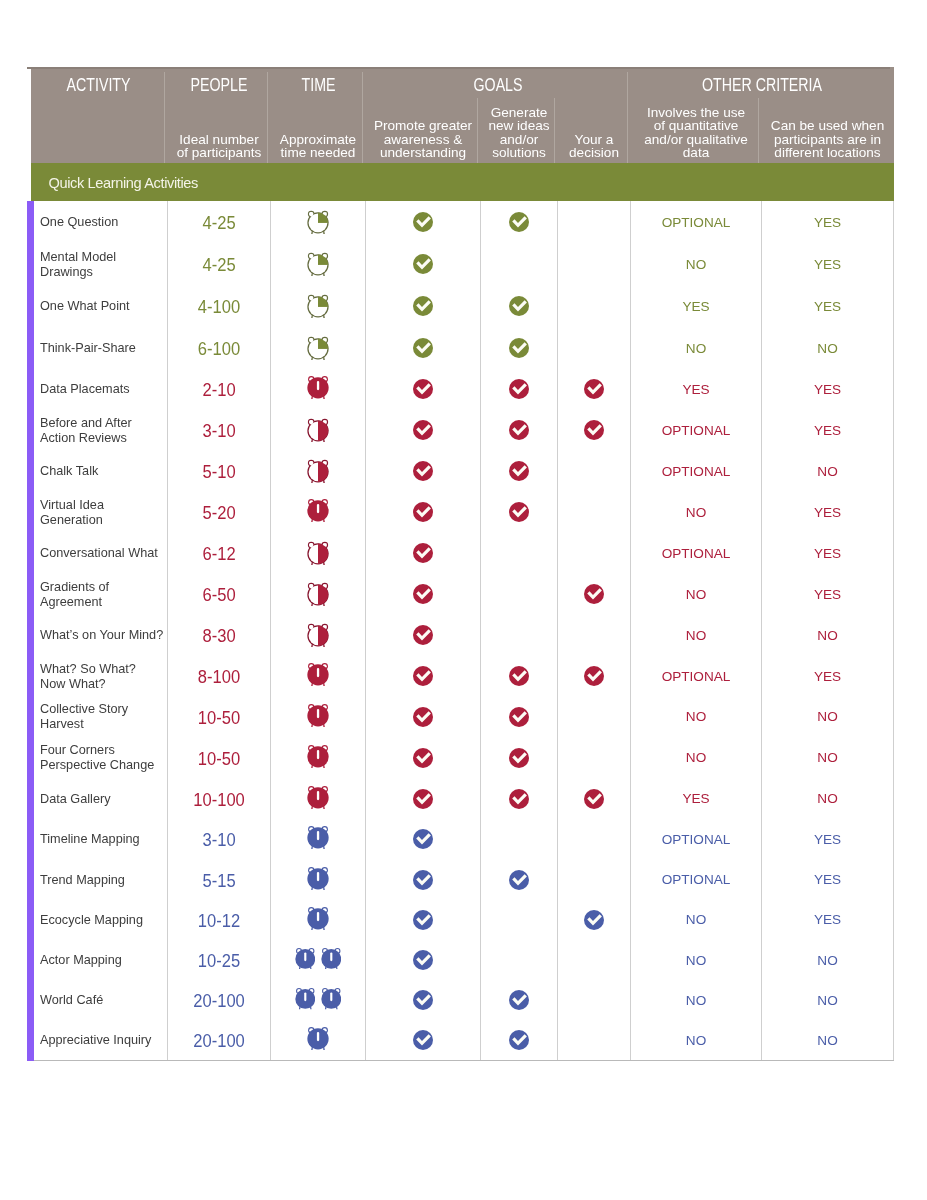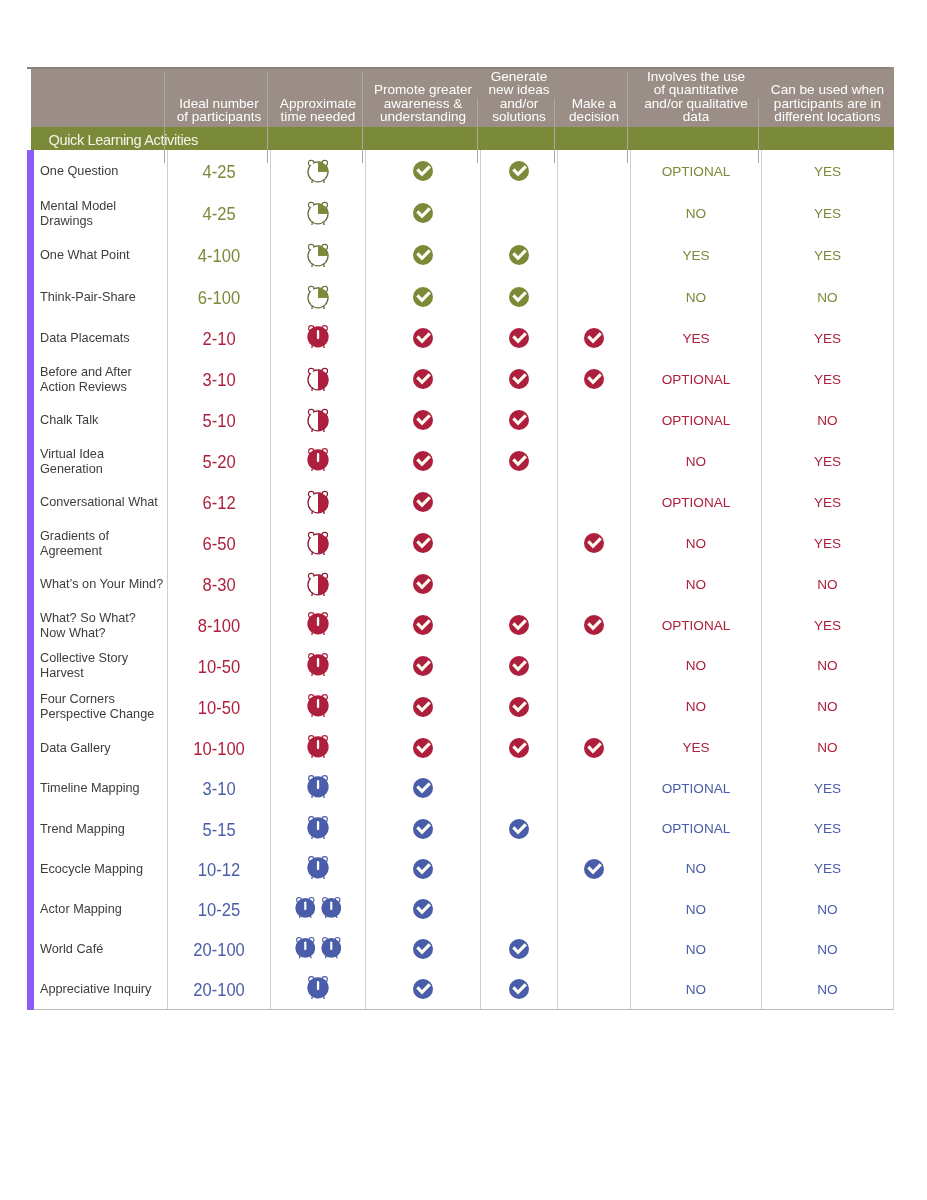--- a/index.html
+++ b/index.html
@@ -10,21 +10,21 @@
   .tbl{position:relative;left:0;top:0;width:863px;border-collapse:collapse;table-layout:fixed;}
   .tbl tr.row:last-child td{border-bottom:1px solid #b9b9b9;}
   .tbl td,.tbl th{padding:0;margin:0;vertical-align:middle;font-weight:normal;box-sizing:border-box;}
   .hdr{background:#9a8e87;}
   .grp{text-align:center;height:36px;vertical-align:top;padding-top:5px;color:#ffffff;}
   .grp span{display:inline-block;font-size:18px;transform:scaleX(0.79);transform-origin:center center;white-space:nowrap;}
   .grpsep{}
   .sub{text-align:center;color:#ffffff;height:60px;vertical-align:bottom;padding:0;position:relative;}
   .ln{display:block;}
   .sub span.subtxt{display:block;position:absolute;left:0;right:0;bottom:3px;font-size:13.6px;line-height:13.55px;}
-  .band td{color:#f4f4e8;height:23px;padding-left:18px;vertical-align:middle;}
+  .band td{color:#f4f4e8;height:38px;padding-left:18px;vertical-align:middle;}
   .band span{display:inline-block;position:relative;top:1px;font-size:14.6px;letter-spacing:-0.38px;transform-origin:left center;white-space:nowrap;}
   .row td{border-bottom:none;}
   .row td:first-child{border-left:7px solid #8b5cf6;}
   .row td:last-child{border-right:1px solid #cfcfcf;}
   td.c-act{padding-left:6px;color:#3d3d3d;line-height:15.0px;font-size:12.7px;}
   td.c-act > span{display:inline-block;position:relative;top:0.5px;}
   td.c-act span.ln{display:block;}
   .c-ppl{text-align:center;}
   .c-ppl span{display:inline-block;font-size:18px;transform:scaleX(0.92);position:relative;top:1.5px;}
   .c-ctr{text-align:center;line-height:0;}
@@ -47,20 +47,27 @@
           <col style="width:137px">
           <col style="width:103px">
           <col style="width:95px">
           <col style="width:115px">
           <col style="width:77px">
           <col style="width:73px">
           <col style="width:131px">
           <col style="width:132px">
         </colgroup>
 <tbody>
+          <tr class="hdr">
+<th class="grp" colspan="1"><span>ACTIVITY</span></th>
+<th class="grp grpsep" colspan="1"><span>PEOPLE</span></th>
+<th class="grp grpsep" colspan="1"><span>TIME</span></th>
+<th class="grp grpsep" colspan="3"><span>GOALS</span></th>
+<th class="grp grpsep" colspan="2"><span>OTHER CRITERIA</span></th>
+</tr>
 <tr class="hdr">
 <th class="sub">
               <span class="subtxt"></span>
             </th>
 <th class="sub grpsep">
               <span class="subtxt">
                 <span class="ln">Ideal number</span>
                 <span class="ln">of participants</span>
               </span>
             </th>
@@ -80,21 +87,21 @@
 <th class="sub grpsep">
               <span class="subtxt">
                 <span class="ln">Generate</span>
                 <span class="ln">new ideas</span>
                 <span class="ln">and/or</span>
                 <span class="ln">solutions</span>
               </span>
             </th>
 <th class="sub grpsep">
               <span class="subtxt">
-                <span class="ln">Make a</span>
+                <span class="ln">Your a</span>
                 <span class="ln">decision</span>
               </span>
             </th>
 <th class="sub grpsep">
               <span class="subtxt">
                 <span class="ln">Involves the use</span>
                 <span class="ln">of quantitative</span>
                 <span class="ln">and/or qualitative</span>
                 <span class="ln">data</span>
               </span>

